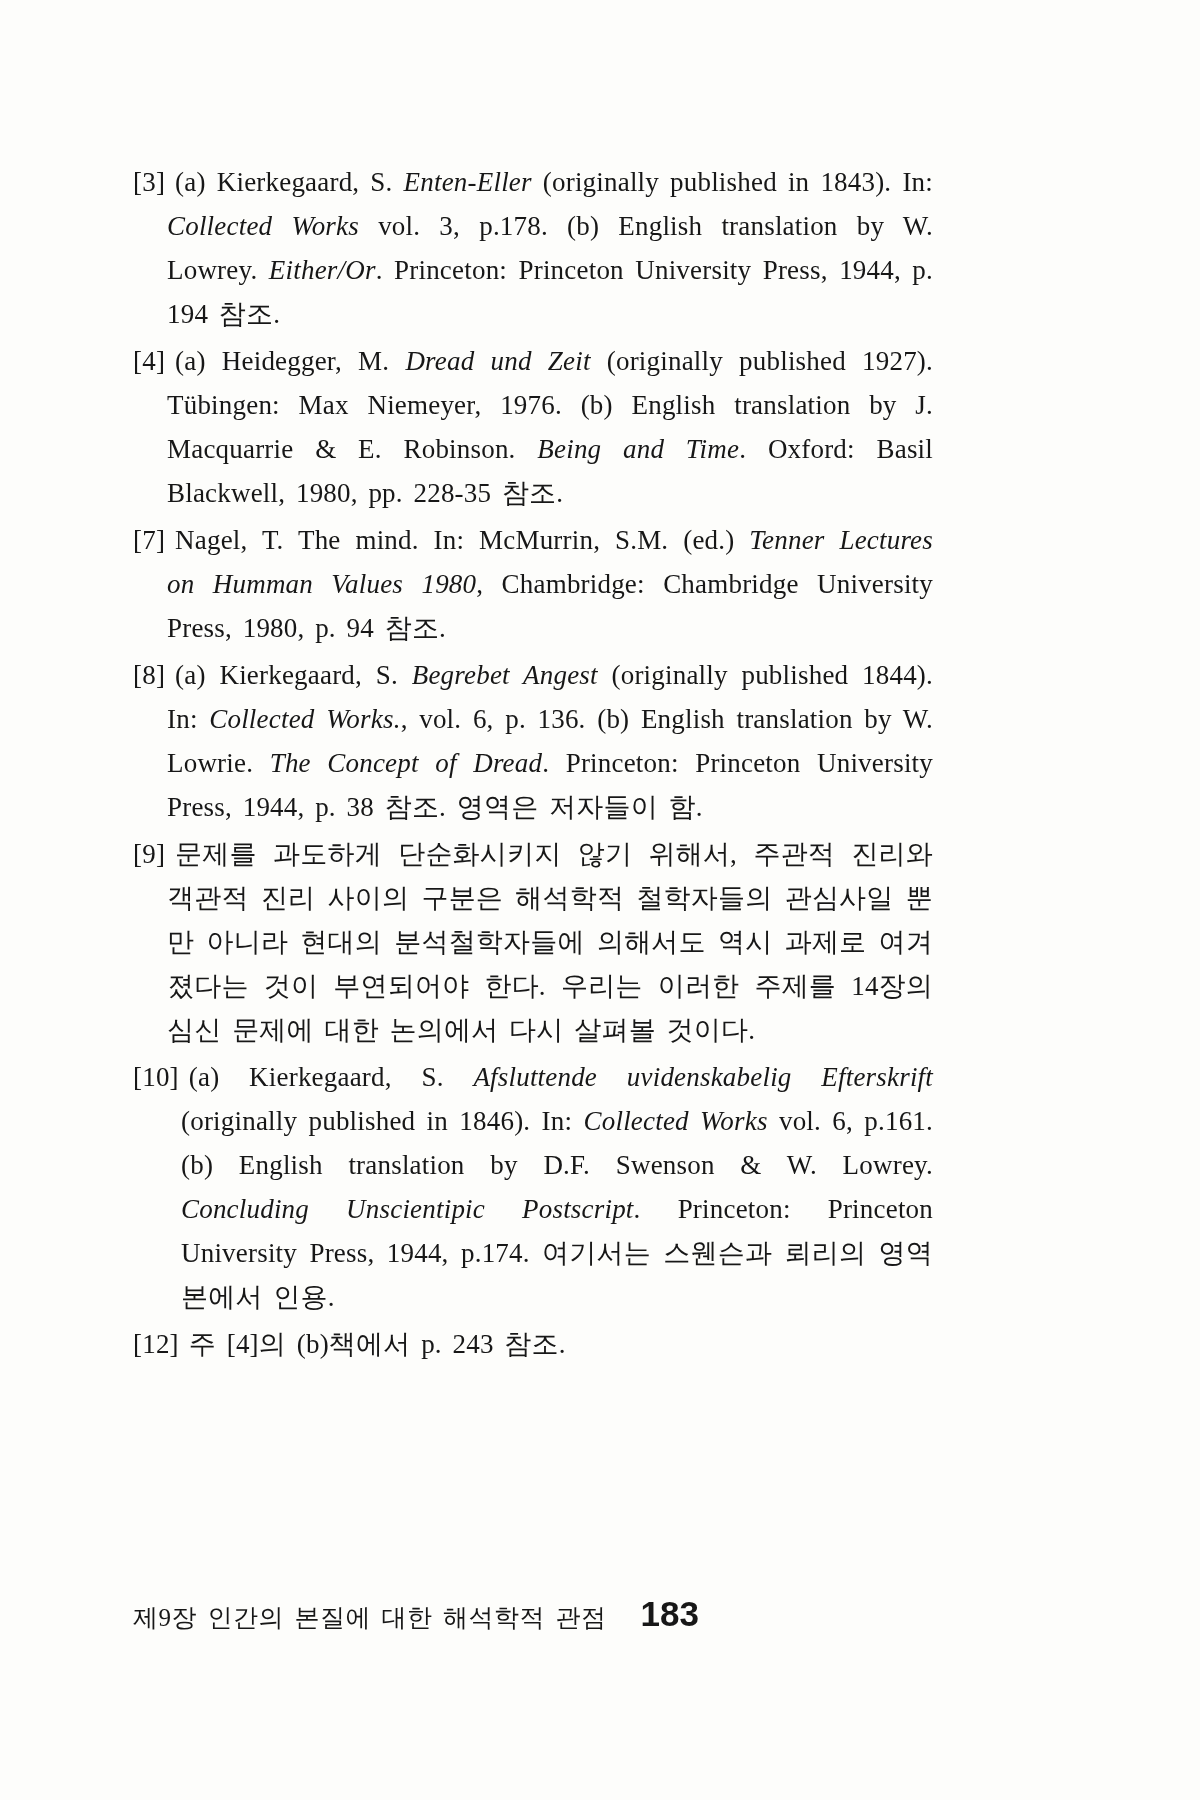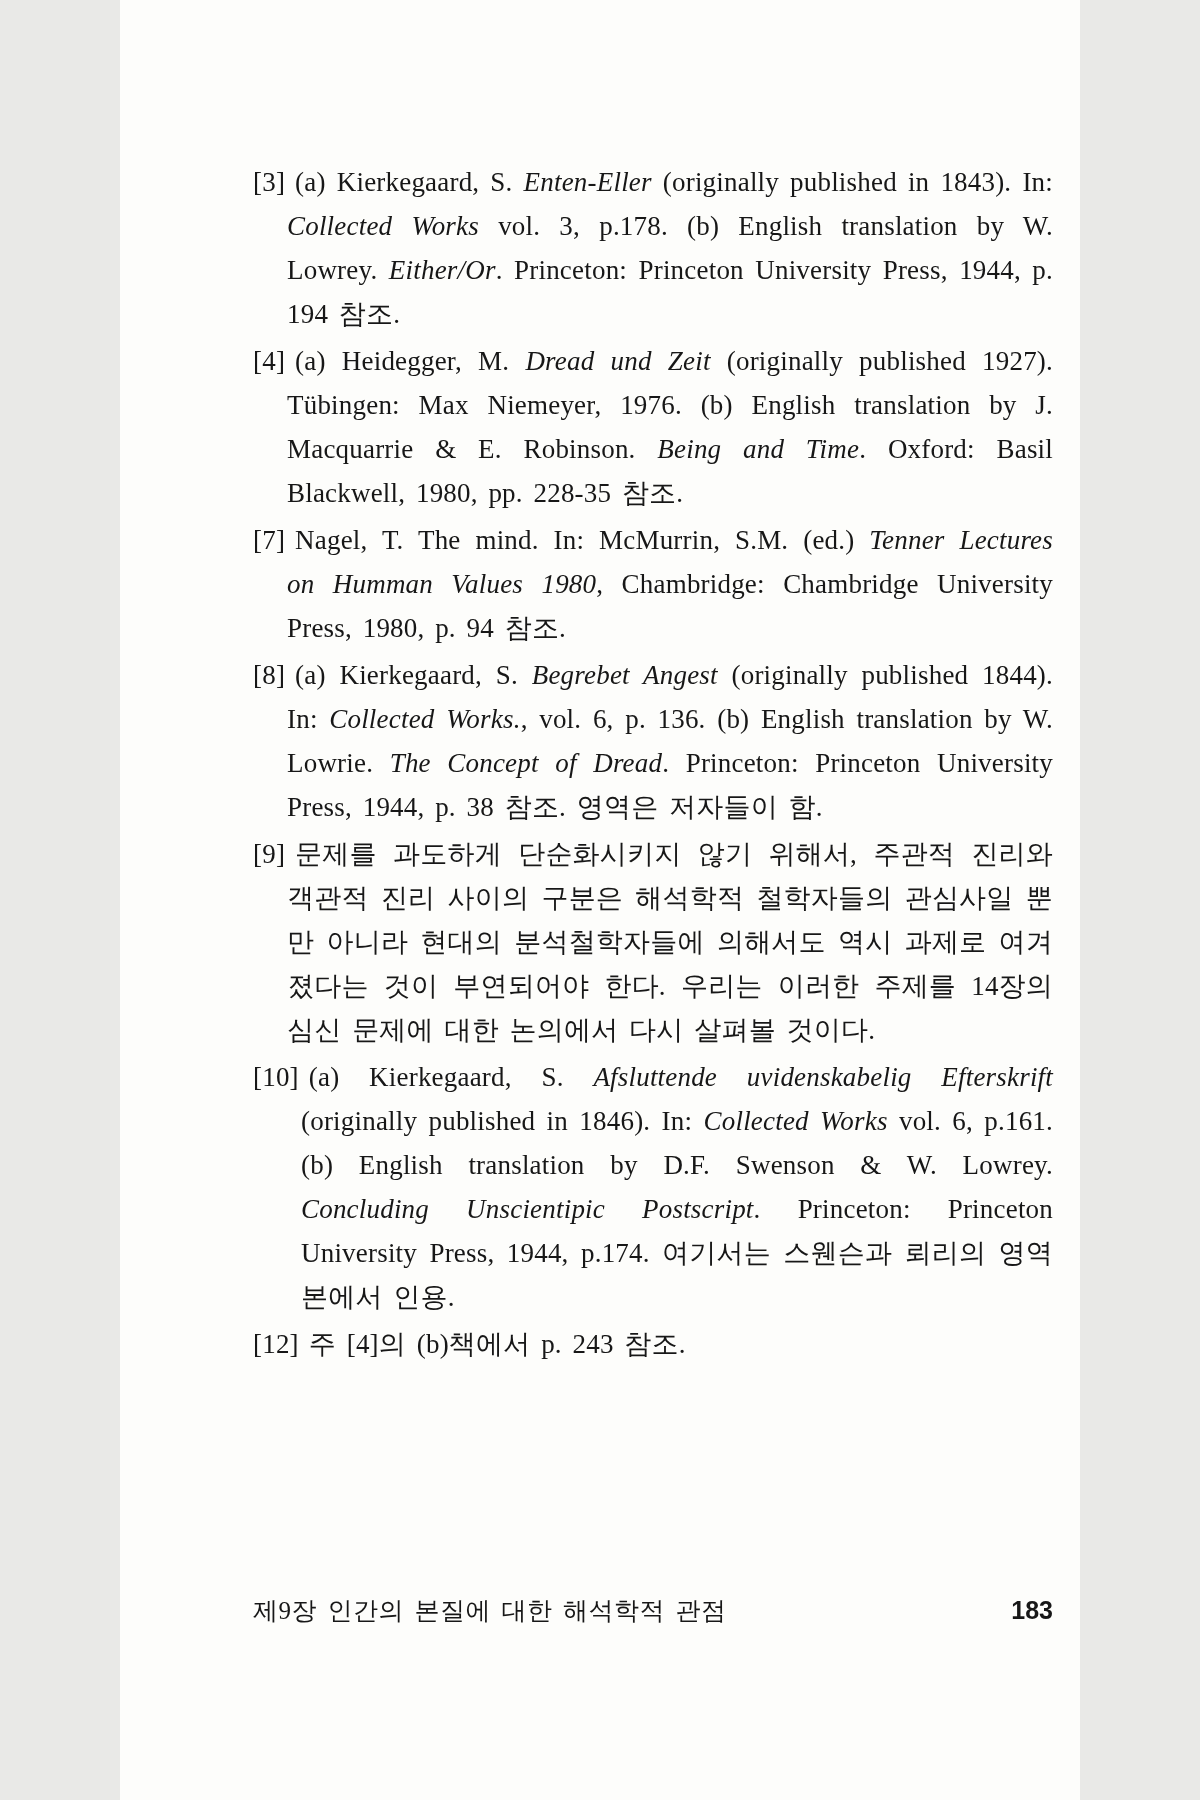--- a/index.html
+++ b/index.html
@@ -2,21 +2,21 @@
 <html><head>
 <meta charset="utf-8">
 <style>
   html, body {
     margin: 0;
     padding: 0;
     background: #e9e9e7;
   }
   .page {
     position: relative;
-    width: 960px;
+    width: 1200px;
     height: 1800px;
     margin: 0 auto;
     background: #fdfdfb;
     color: #171717;
     font-family: "Liberation Serif", "DejaVu Serif", serif;
     overflow: hidden;
   }
   .text-block {
     position: absolute;
     left: 133px;
@@ -42,33 +42,33 @@
   }
   .it {
     font-style: italic;
   }
   .footer {
     position: absolute;
     left: 133px;
     top: 1594px;
     width: 800px;
     display: flex;
-    justify-content: space-between;
+    justify-content: flex-start;
     align-items: baseline;
     gap: 34px;
   }
   .running-title {
     font-size: 25px;
     letter-spacing: 0.5px;
     word-spacing: 0.15em;
   }
   .page-number {
     font-family: "Liberation Sans", "DejaVu Sans", sans-serif;
     font-weight: bold;
-    font-size: 25px;
+    font-size: 35px;
   }
 </style>
 </head>
 <body>
 
 <div class="page">
 
   <div class="text-block">
       <p class="ref"><span class="ref-num">[3]</span><span>(a) Kierkegaard, S. </span><span class="it">Enten-Eller</span><span> (originally published in 1843). In: </span><span class="it">Collected Works</span><span> vol. 3, p.178. (b) English translation by W. Lowrey. </span><span class="it">Either/Or</span><span>. Princeton: Princeton University Press, 1944, p. 194 참조.</span></p>
       <p class="ref"><span class="ref-num">[4]</span><span>(a) Heidegger, M. </span><span class="it">Dread und Zeit</span><span> (originally published 1927). Tübingen: Max Niemeyer, 1976. (b) English translation by J. Macquarrie &amp; E. Robinson. </span><span class="it">Being and Time</span><span>. Oxford: Basil Blackwell, 1980, pp. 228-35 참조.</span></p>

